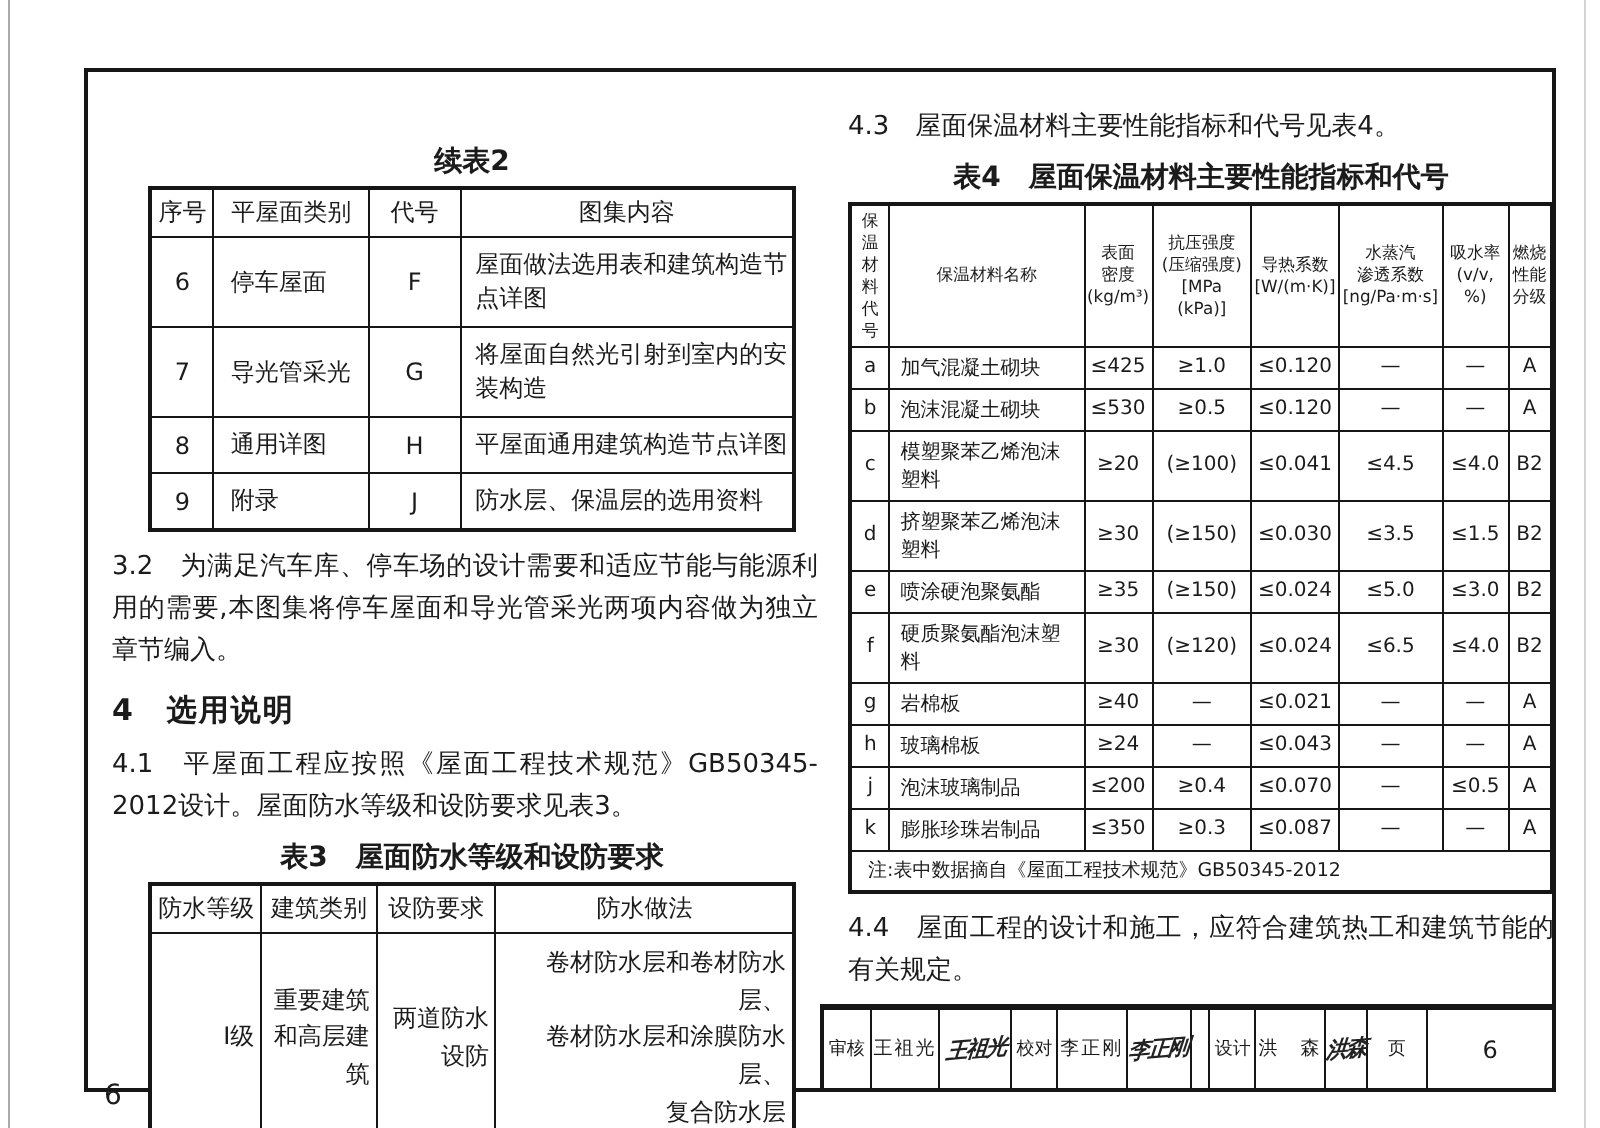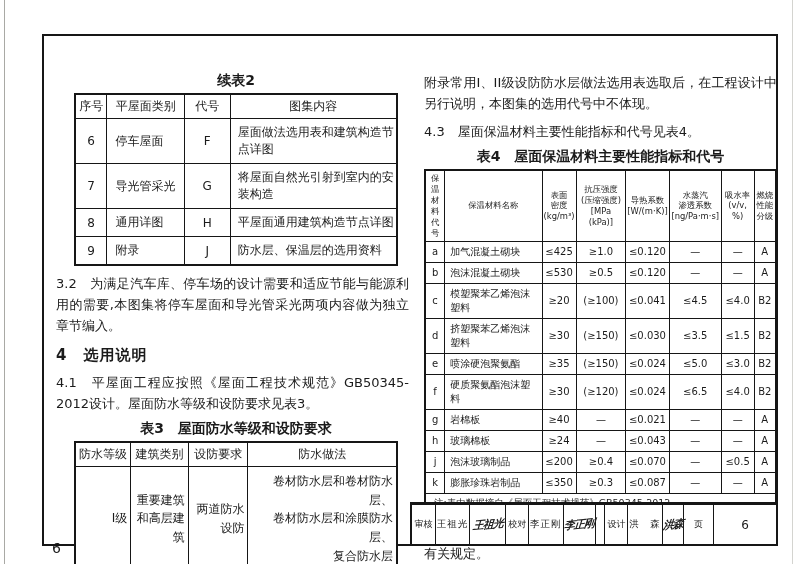--- a/index.html
+++ b/index.html
@@ -151,21 +151,20 @@
 设防</td>
               <td>卷材防水层、涂膜防水层、
 复合防水层</td>
             </tr>
           </tbody>
       </table>
 
     </div>
 
     <div class="col col-right">
-      <p class="para" style="margin-top:26px">附录常用I、II级设防防水层做法选用表选取后，在工程设计中另行说明，本图集的选用代号中不体现。</p>
       <p class="para">4.3　屋面保温材料主要性能指标和代号见表4。</p>
 
       <div class="tbl-title">表4　屋面保温材料主要性能指标和代号</div>
       <table class="t4">
         <colgroup>
           <col style="width:20px">
             <col style="width:100px">
             <col style="width:34px">
             <col style="width:50px">
           <col style="width:42px">

